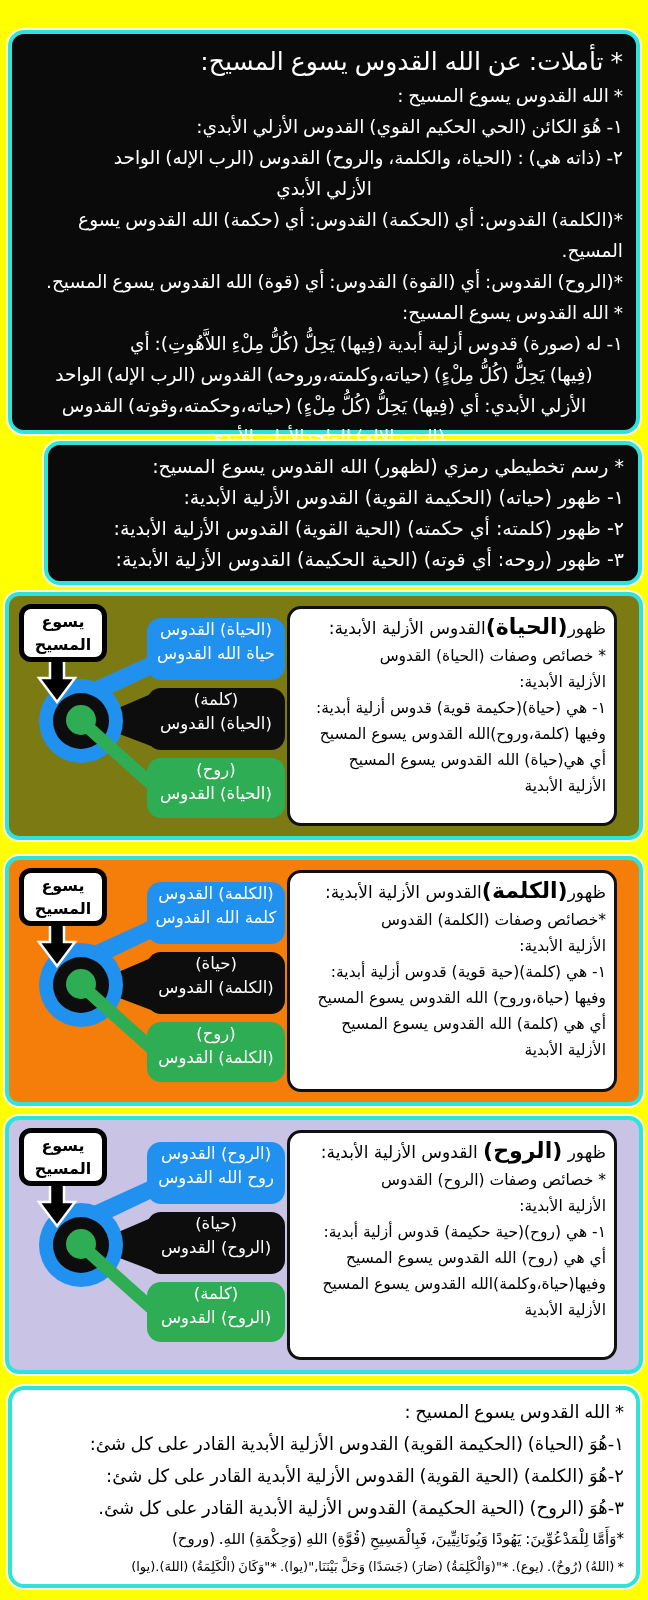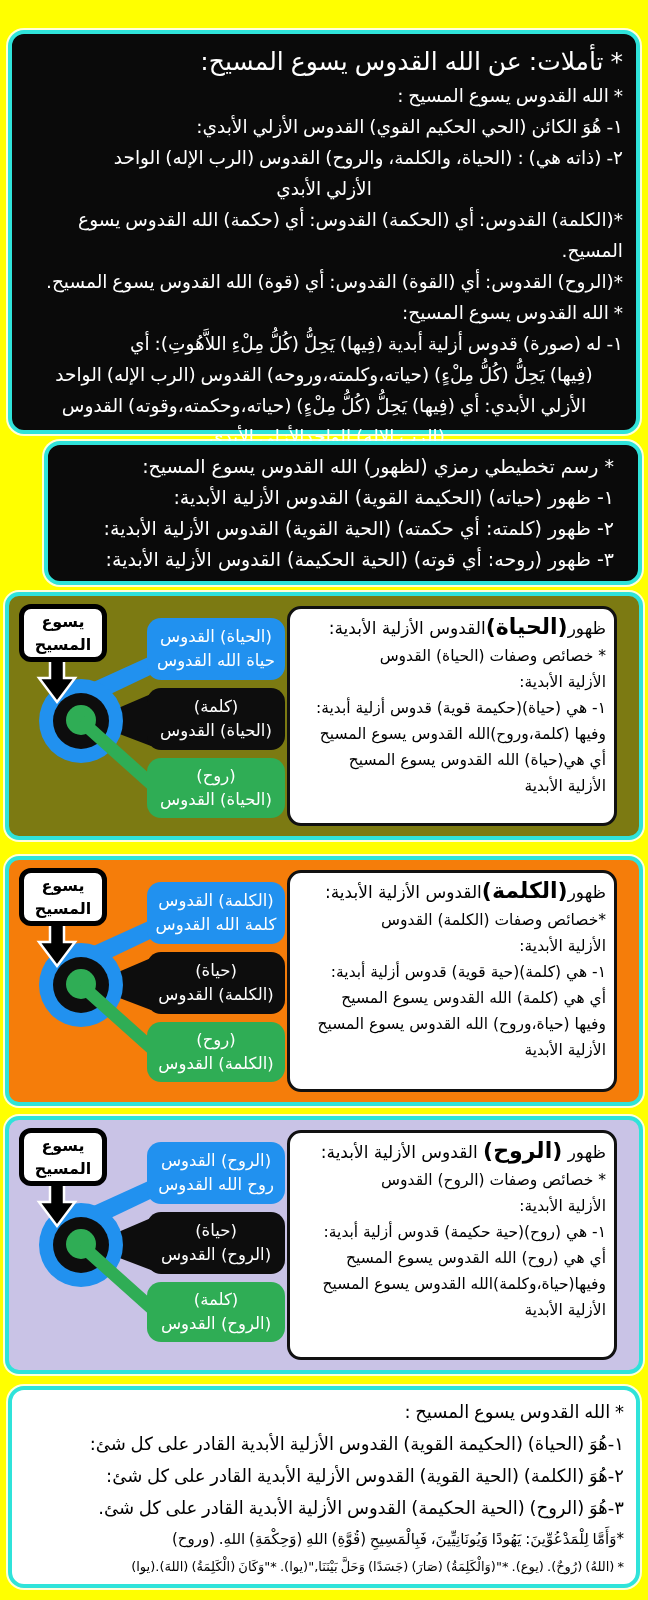--- a/index.html
+++ b/index.html
@@ -12,41 +12,41 @@
   .box{
     position:absolute;box-sizing:border-box;
     border:4px solid #2fe3da;border-radius:16px;
     box-shadow:0 0 0 2px rgba(255,255,255,.85);
   }
   .dark{background:#0a0a0a;color:#ffffff}
   .light{background:#ffffff;color:#000000}
   #box1{left:8px;top:30px;width:632px;height:404px;padding:10px 13px;font-size:18.5px;line-height:31px;text-align:right;word-spacing:-1px}
   #box1 .h1{font-size:25px;line-height:36px}
   .center{text-align:center}
-  #box2{left:44px;top:441px;width:598px;height:144px;padding:6px 24px;font-size:19px;line-height:31px;text-align:right}
+  #box2{left:44px;top:441px;width:598px;height:144px;padding:6px 14px;font-size:19px;line-height:31px;text-align:right}
   
   .sec{
     position:absolute;left:5px;width:638px;box-sizing:border-box;
     border:4px solid #2fe3da;border-radius:14px;
     box-shadow:0 0 0 2px rgba(255,255,255,.85);
   }
   #sec0{top:592px;height:248px;background:#7c7a12}
   #sec1{top:856px;height:250px;background:#f57d0a}
   #sec2{top:1116px;height:258px;background:#c9c3e6}
   .deco{position:absolute;left:0;top:0}
   .bubble{
     position:absolute;left:10px;top:8px;width:88px;height:58px;box-sizing:border-box;
     background:#ffffff;border:5px solid #000;border-radius:12px;
     color:#000;font-size:16px;line-height:23px;font-weight:700;text-align:center;
     display:flex;flex-direction:column;justify-content:center;
   }
   .lbl{
     position:absolute;left:138px;width:138px;box-sizing:border-box;
     color:#ffffff;text-align:center;border-radius:14px;
-    display:flex;flex-direction:column;justify-content:center;
+    display:flex;flex-direction:column;
     font-size:16.5px;line-height:24px;
   }
   .lbl.blue{top:22px;height:62px;background:#2191ef}
   .lbl.black{top:92px;height:62px;background:#0d0d0d}
   .lbl.green{top:162px;height:60px;background:#2fad55}
   .panel{
     position:absolute;right:22px;top:10px;bottom:10px;width:330px;box-sizing:border-box;
     background:#ffffff;border:3px solid #111;border-radius:14px;
     padding:3px 8px;color:#000;font-size:15.5px;line-height:26px;text-align:right;
     overflow:hidden;
@@ -143,22 +143,22 @@
   </div>
   <div class="lbl green">
     <span>(روح)</span>
     <span>(الكلمة) القدوس</span>
   </div>
   <div class="panel">
     <div class="title"><span>ظهور</span><b>(الكلمة)</b><span>القدوس الأزلية الأبدية:</span></div>
     <div>*خصائص وصفات (الكلمة) القدوس</div>
     <div>الأزلية الأبدية:</div>
     <div>١- هي (كلمة)(حية قوية) قدوس أزلية أبدية:</div>
+    <div>وفيها (حياة،وروح) الله القدوس يسوع المسيح</div>
     <div>أي هي (كلمة) الله القدوس يسوع المسيح</div>
-    <div>وفيها (حياة،وروح) الله القدوس يسوع المسيح</div>
     <div>الأزلية الأبدية</div>
   </div>
 </section>
 
 <section class="sec" id="sec2">
   <svg class="deco" width="280" height="250" viewBox="0 0 280 250">
     <polygon points="89,104 80,88 146,58 152,74" fill="#2191ef"></polygon>
     <polygon points="100,116 142,98 142,150 100,134" fill="#0d0d0d"></polygon>
     <circle cx="72" cy="125" r="42" fill="#2191ef"></circle>
     <circle cx="72" cy="125" r="28" fill="#0d0d0d"></circle>

